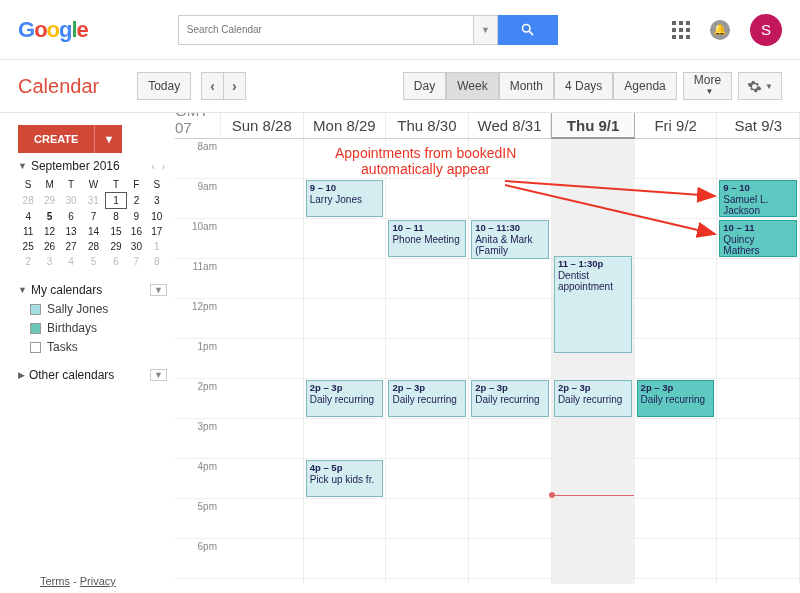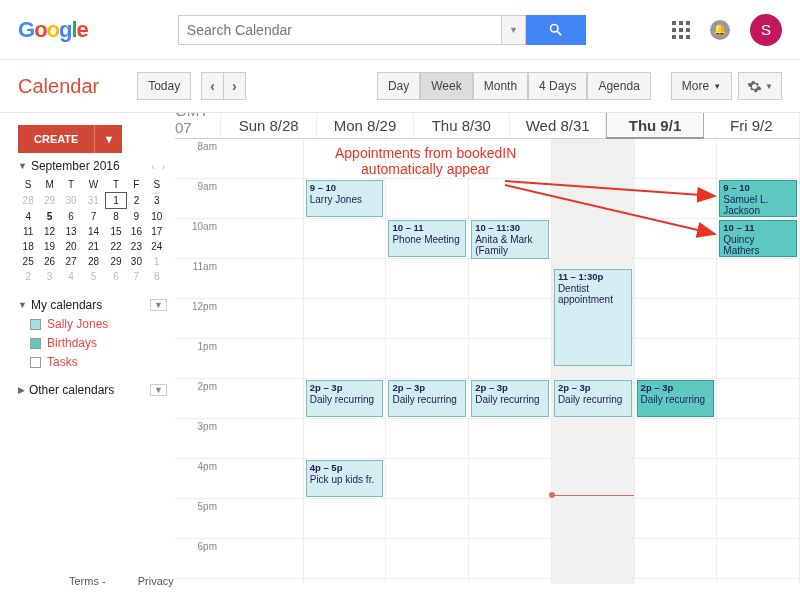--- a/index.html
+++ b/index.html
@@ -1,40 +1,40 @@
 <!DOCTYPE html>
 <html><head>
 <meta charset="utf-8">
 <style>
 * { box-sizing: border-box; margin: 0; padding: 0; }
 body { font-family: Arial, sans-serif; font-size: 13px; color: #333; background: #fff; width: 800px; height: 593px; overflow: hidden; position: relative; }
 .header { display: flex; align-items: center; padding: 10px 18px; border-bottom: 1px solid #e5e5e5; height: 60px; }
 .logo { font-weight: bold; font-size: 22px; letter-spacing: -1px; }
 .logo .b { color:#4285F4;} .logo .r{color:#EA4335;} .logo .y{color:#FBBC05;} .logo .g{color:#34A853;}
 .searchbox { display:flex; margin-left: 90px; }
-.searchbox input { width: 324px; height: 30px; border:1px solid #ccc; padding:0 8px; font-size:14px; color:#555; background:#fff; }
+.searchbox input { width: 296px; height: 30px; border:1px solid #ccc; padding:0 8px; font-size:10px; color:#555; background:#fff; }
 .searchbox .split { width:24px; height:30px; border:1px solid #ccc; border-left:none; background:#f5f5f5; display:flex; align-items:center; justify-content:center; color:#888; font-size:9px;}
 .searchbox .go { width:60px; height:30px; background:#4285F4; border:none; display:flex; align-items:center; justify-content:center; }
 .searchbox .go svg { width:15px; height:15px; }
 .header-right { margin-left:auto; display:flex; align-items:center; gap:20px; }
 .apps-icon { width:18px; height:18px; display:grid; grid-template-columns:repeat(3,4px); grid-template-rows:repeat(3,4px); gap:3px; }
 .apps-icon span { background:#666; width:4px; height:4px; }
 .bell { width:20px; height:20px; background:#999; border-radius:50%; display:flex; align-items:center; justify-content:center; color:#fff; font-size:11px;}
 .avatar { width:32px; height:32px; border-radius:50%; background:#C2185B; color:#fff; display:flex; align-items:center; justify-content:center; font-size:15px;}
 
 .subheader { display:flex; align-items:center; padding: 12px 18px; border-bottom:1px solid #e5e5e5; }
 .app-title { color:#DD4B39; font-size:20px; }
 .sub-controls { margin-left: 38px; display:flex; align-items:center; gap:0; }
 .btn { border:1px solid #ccc; background:#f5f5f5; height:28px; padding:0 10px; font-size:12px; color:#444; cursor:pointer; display:flex; align-items:center;}
 .btn.nav { padding:0 8px; font-weight:bold; color:#666; font-size:14px;}
 .date-range { font-size:17px; color:#333; margin:0 18px; }
 .view-tabs { display:flex; margin-left:auto; }
 .view-tabs .btn { border-radius:0; }
 .view-tabs .btn.active { background:#ddd; }
-.more-btn { margin-left:20px; }
+.more-btn { margin-left:6px;flex-direction:column; }
 .gear { margin-left:6px; padding:0 8px; display:flex; align-items:center; gap:3px; color:#666;}
 
 .main { display:flex; height: calc(100% - 122px); }
 .sidebar { width: 175px; padding: 12px 8px 12px 18px; font-size:11px; }
 .create-btn { display:flex; margin-bottom:4px; }
 .create-btn button { background:#D14836; color:#fff; border:none; height:28px; font-size:11px; font-weight:bold; cursor:pointer; }
 .create-btn .main-c { padding:0 16px; }
 .create-btn .drop-c { padding:0 8px; border-left:1px solid rgba(255,255,255,.3); }
 
 .mini-header { display:flex; align-items:center; font-size:12px; color:#222; margin:6px 0 4px; }
@@ -44,25 +44,25 @@
 .mini-cal th { font-weight:normal; color:#222; padding:2px; }
 .mini-cal td { text-align:center; padding:2px 0; color:#222; cursor:pointer; }
 .mini-cal td.dim { color:#bbb; }
 .mini-cal td.today { border:1px solid #555; }
 .mini-cal td.bold { font-weight:bold; }
 
 .cal-section { margin-top:14px; }
 .cal-section h4 { font-size:12px; font-weight:normal; display:flex; align-items:center; color:#222;}
 .cal-section h4 .tri { font-size:9px; color:#666; margin-right:4px;}
 .cal-section h4 .dd { margin-left:auto; font-size:9px; color:#888; border:1px solid #ccc; padding:0 3px;}
-.cal-item { display:flex; align-items:center; margin:5px 0 0 12px; font-size:12px; color:#ef4444;}
+.cal-item { display:flex; align-items:center; margin:5px 0 0 12px; font-size:12px; color:#404040;}
 .cal-item .sw { width:11px; height:11px; margin-right:6px; border:1px solid #999;}
 
 .footer-links { position:absolute; bottom:6px; left:40px; font-size:11px; color:#555; }
-.footer-links span { cursor:pointer;margin-left:29px; }
+.footer-links span { text-decoration:underline; cursor:pointer; }
 
 .calendar-area { flex:1; position:relative; overflow:hidden; }
 .day-headers { display:flex; border-bottom:1px solid #ccc; height:26px; }
 .tz-col { width:46px; font-size:15px; color:#888; display:flex; align-items:flex-end; justify-content:center; padding-bottom:2px; border-right:1px solid #eee;}
 .day-head { flex:1; font-size:15px; color:#444; text-align:center; display:flex; align-items:center; justify-content:center; border-right:1px solid #eee; }
 .day-head.today { font-weight:bold; border:1px solid #aaa; border-bottom:2px solid #999; background:#fafafa; margin:-1px 0; }
 
 .grid { display:flex; position:relative; height: calc(100% - 26px); overflow:hidden; }
 .times { width:46px; }
 .time-row { height:40px; border-bottom:1px solid #eee; font-size:10px; color:#888; text-align:right; padding:2px 4px 0 0; }
@@ -183,29 +183,20 @@
           <tr>
             <td>11</td>
             <td>12</td>
             <td>13</td>
             <td>14</td>
             <td>15</td>
             <td>16</td>
             <td>17</td>
           </tr>
           <tr>
-            <td>18</td>
-            <td>19</td>
-            <td>20</td>
-            <td>21</td>
-            <td>22</td>
-            <td>23</td>
-            <td>24</td>
-          </tr>
-          <tr>
             <td>25</td>
             <td>26</td>
             <td>27</td>
             <td>28</td>
             <td>29</td>
             <td>30</td>
             <td class="dim">1</td>
           </tr>
           <tr>
             <td class="dim">2</td>
@@ -250,20 +241,21 @@
 
   <div class="calendar-area">
     <div class="day-headers" id="day-headers">
       <div class="tz-col">GMT-07</div>
     <div class="day-head">Sun 8/28</div>
         <div class="day-head">Mon 8/29</div>
         <div class="day-head">Thu 8/30</div>
         <div class="day-head">Wed 8/31</div>
         <div class="day-head today">Thu 9/1</div>
         <div class="day-head">Fri 9/2</div>
+        <div class="day-head">Sat 9/3</div>
       </div>
     <div class="grid" id="grid">
       <div class="times" id="times-col">
           <div class="time-row">8am</div>
           <div class="time-row">9am</div>
           <div class="time-row">10am</div>
           <div class="time-row">11am</div>
           <div class="time-row">12pm</div>
           <div class="time-row">1pm</div>
           <div class="time-row">2pm</div>
@@ -357,21 +349,21 @@
           <div class="slot"></div>
           <div class="slot"></div>
           <div class="slot"></div>
           <div class="slot"></div>
           <div class="slot"></div>
           <div class="slot"></div>
           <div class="slot"></div>
           <div class="slot"></div>
           <div class="slot"></div>
           <div class="slot"></div>
-          <div class="event" style="top: 130px; height: 97px;">
+          <div class="event" style="top: 117px; height: 97px;">
             <div class="time">11 – 1:30p</div>
             <div>Dentist appointment</div>
           </div>
           <div class="event" style="top: 241px; height: 37px;">
             <div class="time">2p – 3p</div>
             <div>Daily recurring</div>
           </div>
           <div class="now-line" style="top: 356px;">
             <div class="now-dot"></div>
           </div>

